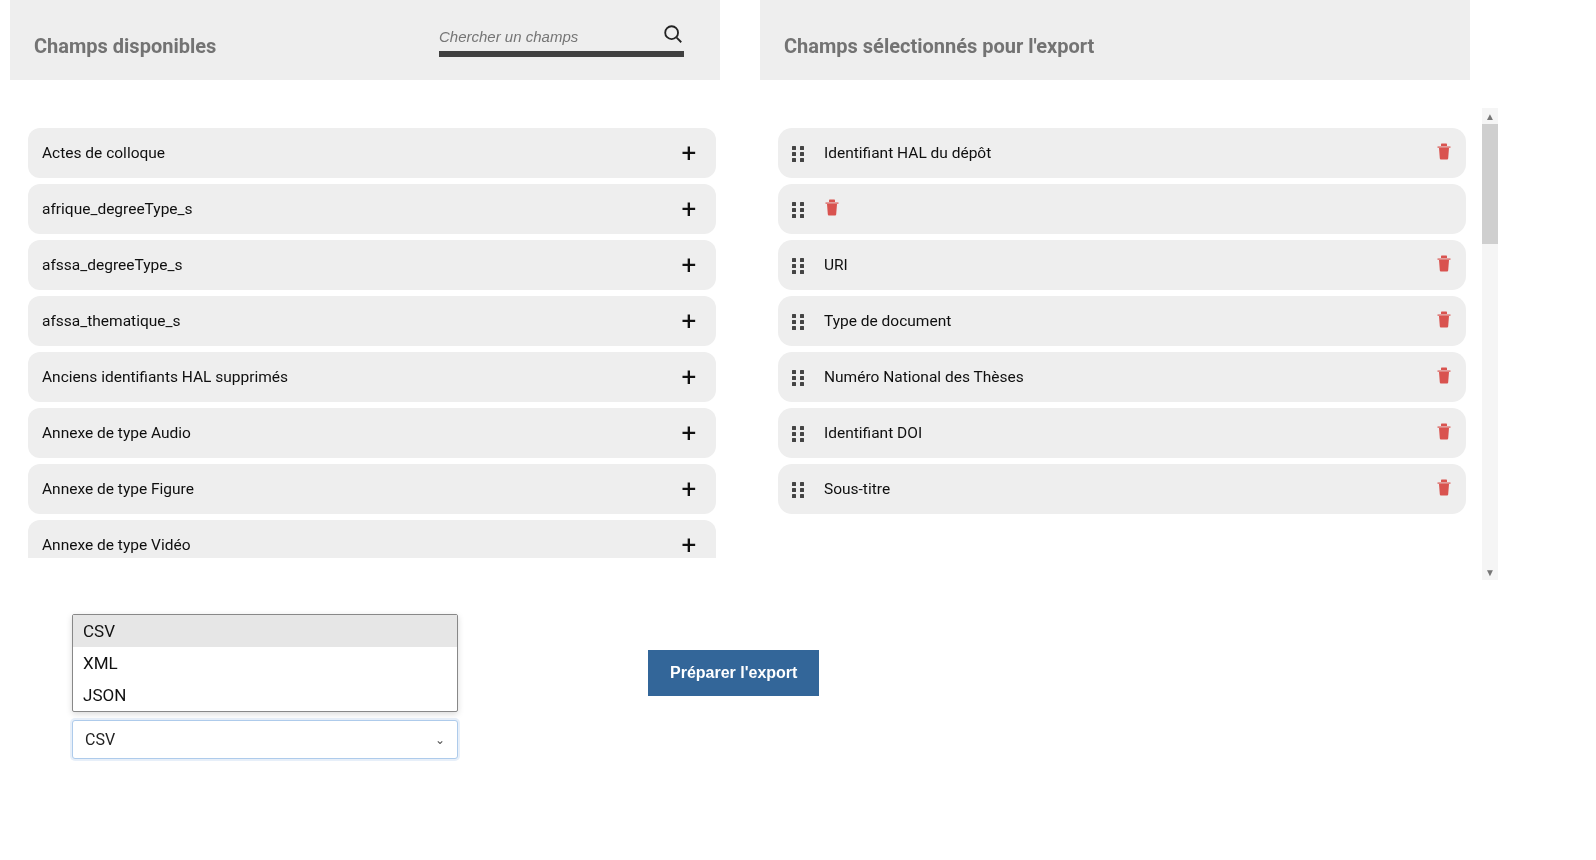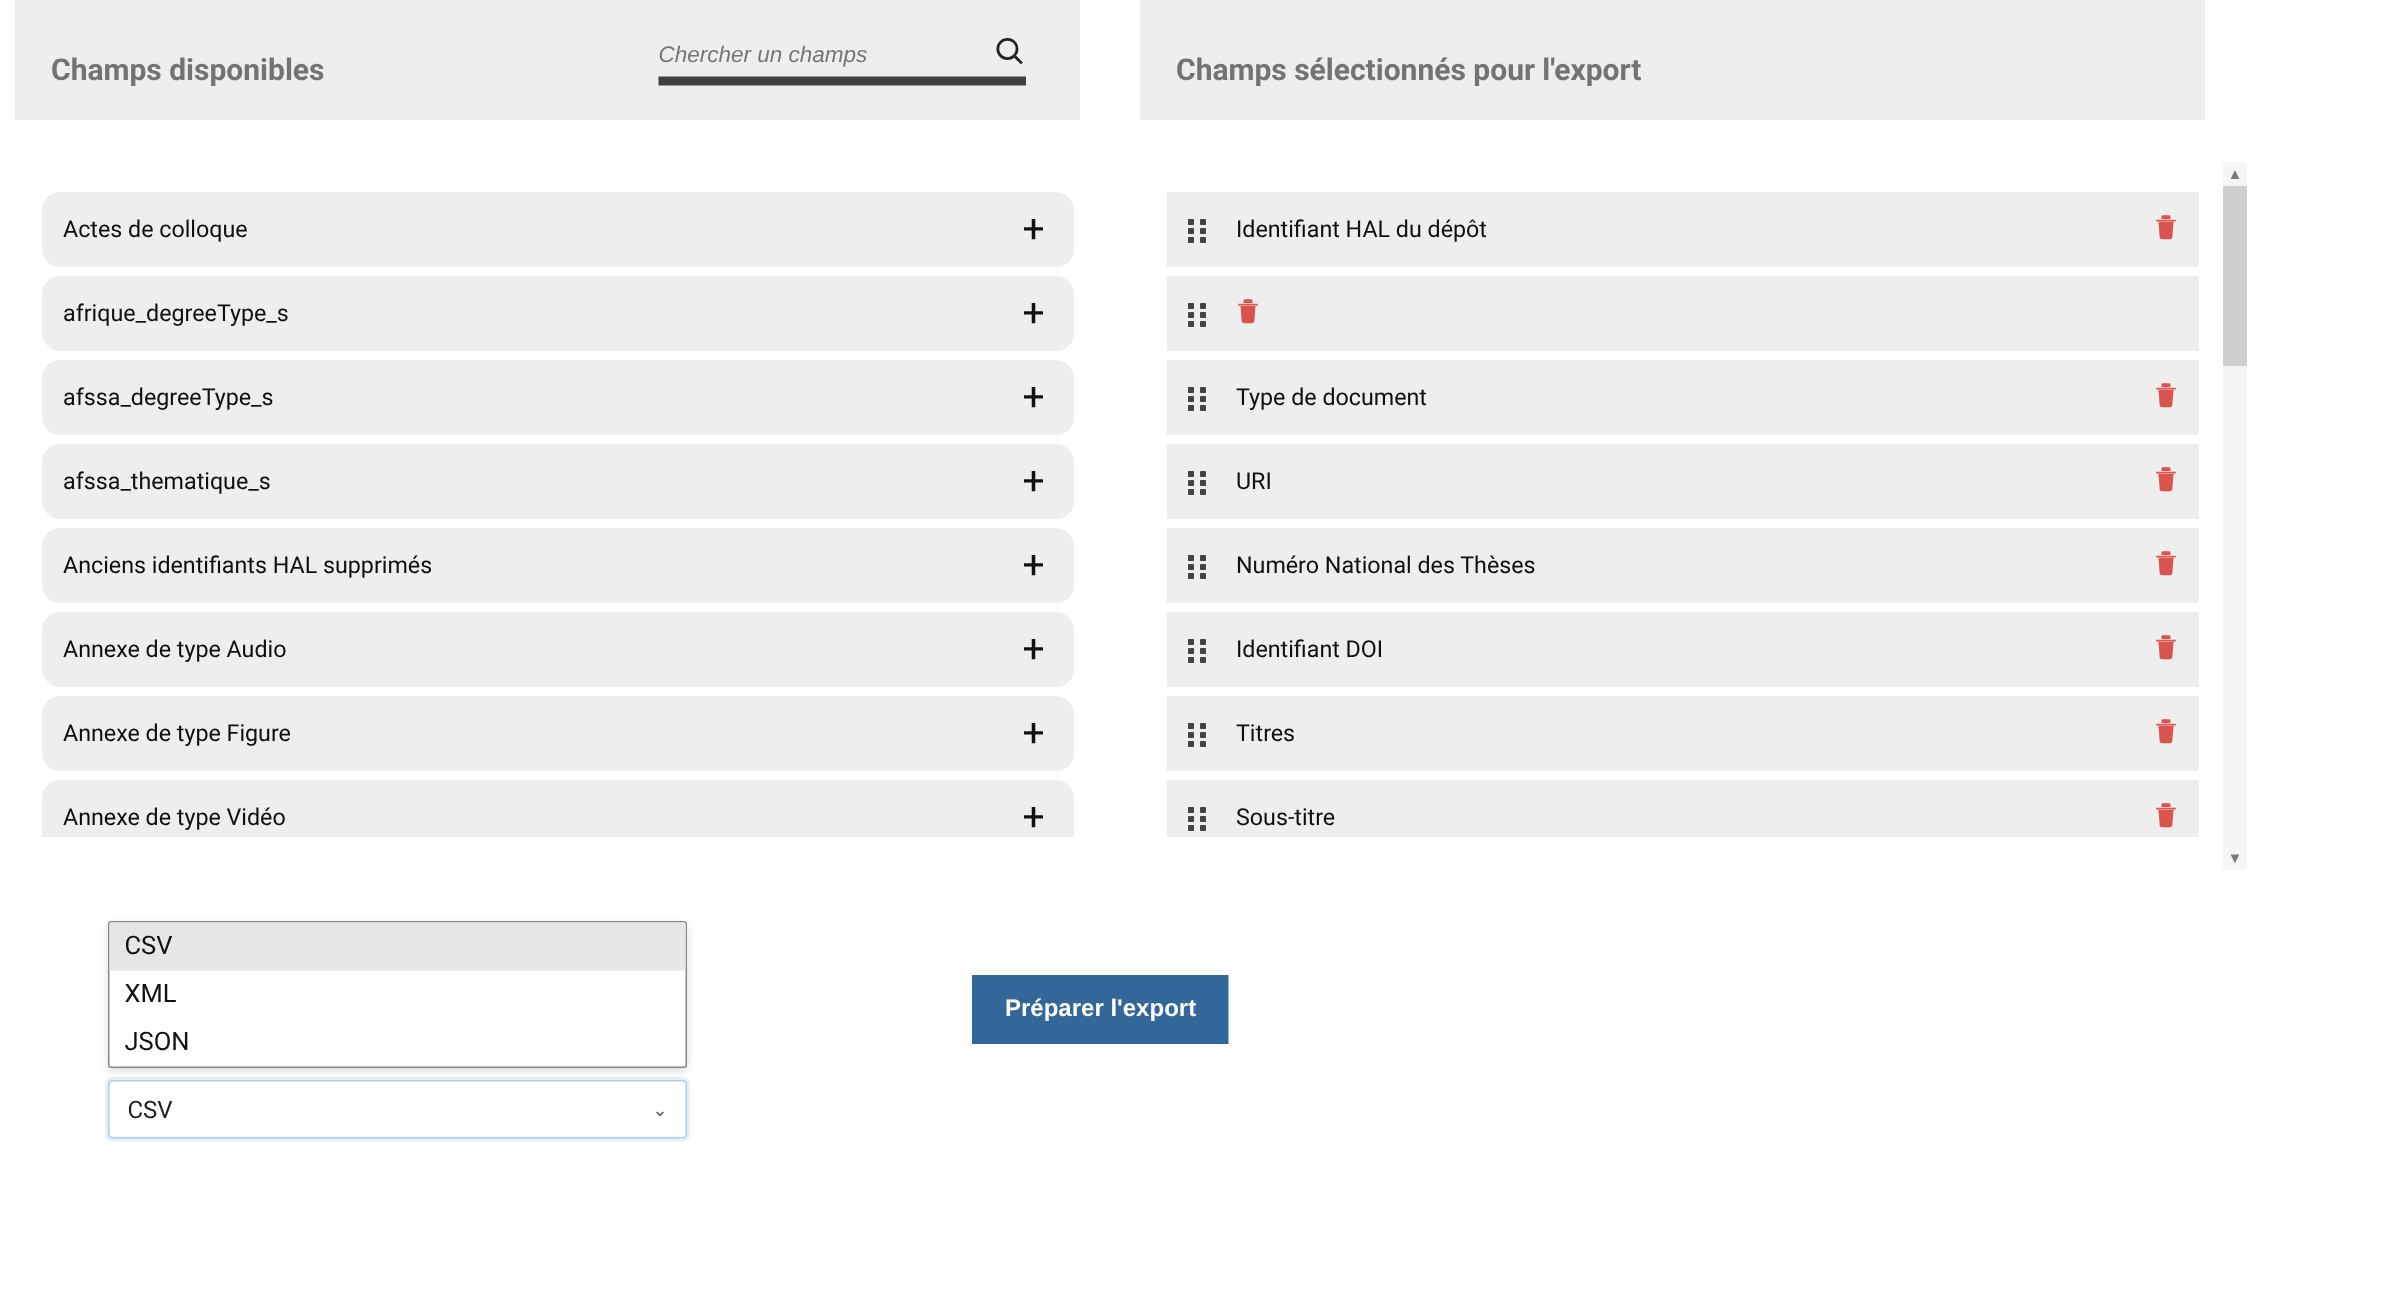--- a/index.html
+++ b/index.html
@@ -19,21 +19,21 @@
 .panel-body { flex: 0 0 710px; background: #ffffff; padding: 20px 0 20px 18px; height: 470px; position: relative; }
 .panel-body.right { flex: 0 0 710px; }
 .panel-inner { height: 100%; overflow-y: auto; padding-right: 4px; }
 .panel-body.right .panel-inner { padding-right: 4px; }
 
 .list-container { display: flex; flex-direction: column; gap: 6px; }
 .field-item { background: #eeeeee; padding: 12px 14px; display: flex; align-items: center; justify-content: space-between; border-radius: 12px; }
 .field-item .label { font-size: 15.5px; color: #0f0f0f; }
 .add-btn { cursor: pointer; font-size: 26px; font-weight: 400; line-height: 1; color: #111; user-select: none; width: 26px; text-align: center; }
 
-.selected-item { background: #eeeeee; padding: 14px 14px; display: flex; align-items: center; }
+.selected-item { background: #eeeeee; padding: 14px 14px; display: flex; align-items: center; border-radius: 14px; }
 .drag-handle { width: 14px; height: 14px; margin-right: 18px; display: grid; grid-template-columns: 1fr 1fr; grid-template-rows: 1fr 1fr 1fr; gap: 2.5px; cursor: grab; }
 .drag-handle span { width: 3.5px; height: 3.5px; background: #444; border-radius: 0.5px; }
 .selected-item .label { flex: 1; font-size: 15.5px; color: #0f0f0f; }
 .delete-btn { width: 16px; cursor: pointer; }
 .delete-btn svg { width: 16px; height: 18px; fill: #d9534f; }
 
 
 .panel-inner::-webkit-scrollbar { width: 16px; }
 .panel-inner::-webkit-scrollbar-track { background: #f5f5f5; }
 .panel-inner::-webkit-scrollbar-thumb { background: #cfcfcf; }
@@ -151,85 +151,69 @@
             </div>
             <div class="selected-item">
               <div class="drag-handle">
                 <span></span>
                 <span></span>
                 <span></span>
                 <span></span>
                 <span></span>
                 <span></span>
               </div>
+              <span class="label">URI</span>
+              <span class="delete-btn"><svg viewBox="0 0 16 18">
+                  <path d="M1.5 4.5h13v1.2h-13z"></path>
+                  <path d="M6 1.5h4c.6 0 1 .4 1 1V4H5V2.5c0-.6.4-1 1-1z"></path>
+                  <path d="M3 6h10l-.8 10.2c-.05.7-.62 1.3-1.3 1.3H5.1c-.68 0-1.25-.6-1.3-1.3L3 6z"></path>
+                </svg></span>
+            </div>
+            <div class="selected-item">
+              <div class="drag-handle">
+                <span></span>
+                <span></span>
+                <span></span>
+                <span></span>
+                <span></span>
+                <span></span>
+              </div>
               <span class="label">Type de document</span>
               <span class="delete-btn"><svg viewBox="0 0 16 18">
                   <path d="M1.5 4.5h13v1.2h-13z"></path>
                   <path d="M6 1.5h4c.6 0 1 .4 1 1V4H5V2.5c0-.6.4-1 1-1z"></path>
                   <path d="M3 6h10l-.8 10.2c-.05.7-.62 1.3-1.3 1.3H5.1c-.68 0-1.25-.6-1.3-1.3L3 6z"></path>
                 </svg></span>
             </div>
             <div class="selected-item">
               <div class="drag-handle">
                 <span></span>
                 <span></span>
                 <span></span>
                 <span></span>
                 <span></span>
                 <span></span>
               </div>
-              <span class="label">URI</span>
-              <span class="delete-btn"><svg viewBox="0 0 16 18">
-                  <path d="M1.5 4.5h13v1.2h-13z"></path>
-                  <path d="M6 1.5h4c.6 0 1 .4 1 1V4H5V2.5c0-.6.4-1 1-1z"></path>
-                  <path d="M3 6h10l-.8 10.2c-.05.7-.62 1.3-1.3 1.3H5.1c-.68 0-1.25-.6-1.3-1.3L3 6z"></path>
-                </svg></span>
-            </div>
-            <div class="selected-item">
-              <div class="drag-handle">
-                <span></span>
-                <span></span>
-                <span></span>
-                <span></span>
-                <span></span>
-                <span></span>
-              </div>
               <span class="label">Numéro National des Thèses</span>
               <span class="delete-btn"><svg viewBox="0 0 16 18">
                   <path d="M1.5 4.5h13v1.2h-13z"></path>
                   <path d="M6 1.5h4c.6 0 1 .4 1 1V4H5V2.5c0-.6.4-1 1-1z"></path>
                   <path d="M3 6h10l-.8 10.2c-.05.7-.62 1.3-1.3 1.3H5.1c-.68 0-1.25-.6-1.3-1.3L3 6z"></path>
                 </svg></span>
             </div>
             <div class="selected-item">
               <div class="drag-handle">
                 <span></span>
                 <span></span>
                 <span></span>
                 <span></span>
                 <span></span>
                 <span></span>
               </div>
               <span class="label">Identifiant DOI</span>
-              <span class="delete-btn"><svg viewBox="0 0 16 18">
-                  <path d="M1.5 4.5h13v1.2h-13z"></path>
-                  <path d="M6 1.5h4c.6 0 1 .4 1 1V4H5V2.5c0-.6.4-1 1-1z"></path>
-                  <path d="M3 6h10l-.8 10.2c-.05.7-.62 1.3-1.3 1.3H5.1c-.68 0-1.25-.6-1.3-1.3L3 6z"></path>
-                </svg></span>
-            </div>
-            <div class="selected-item">
-              <div class="drag-handle">
-                <span></span>
-                <span></span>
-                <span></span>
-                <span></span>
-                <span></span>
-                <span></span>
-              </div>
-              <span class="label">Titres</span>
               <span class="delete-btn"><svg viewBox="0 0 16 18">
                   <path d="M1.5 4.5h13v1.2h-13z"></path>
                   <path d="M6 1.5h4c.6 0 1 .4 1 1V4H5V2.5c0-.6.4-1 1-1z"></path>
                   <path d="M3 6h10l-.8 10.2c-.05.7-.62 1.3-1.3 1.3H5.1c-.68 0-1.25-.6-1.3-1.3L3 6z"></path>
                 </svg></span>
             </div>
             <div class="selected-item">
               <div class="drag-handle">
                 <span></span>
                 <span></span>

